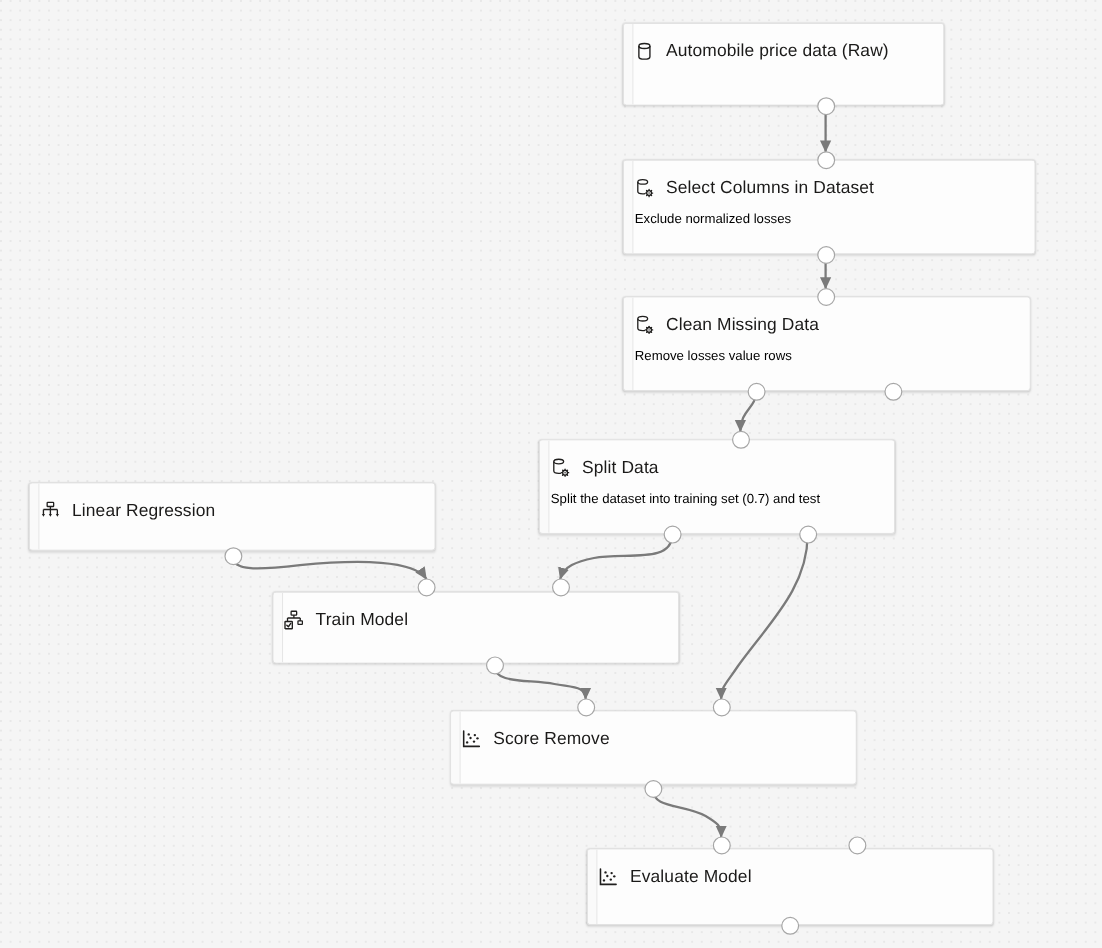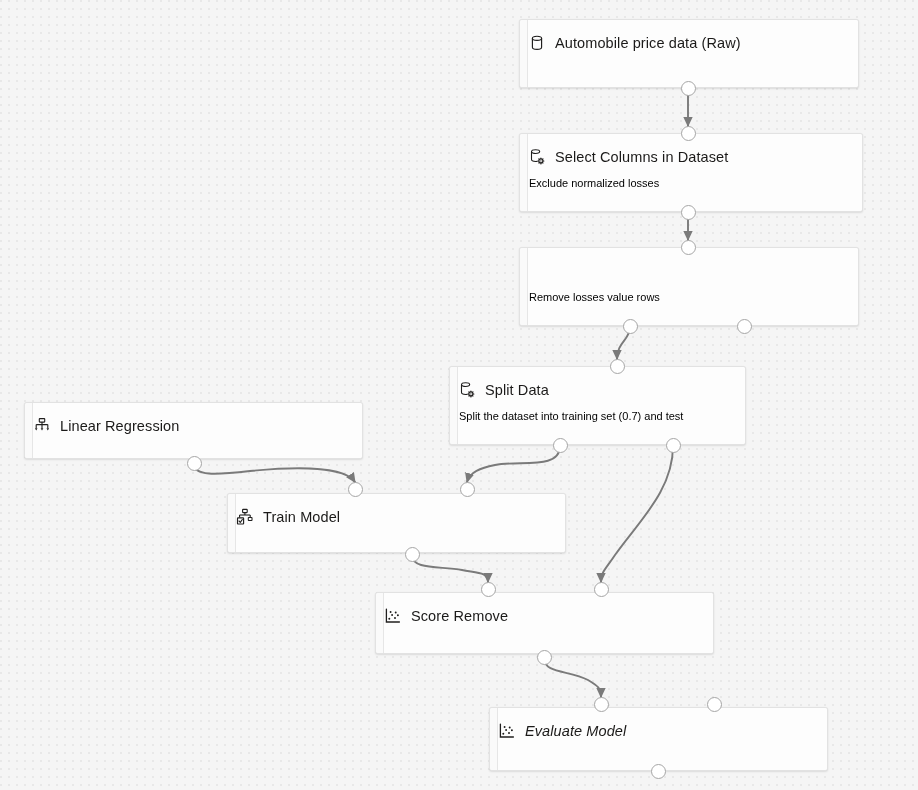--- a/index.html
+++ b/index.html
@@ -118,21 +118,21 @@
         <path d="M 630 327 C 630 340, 617 342, 617 359" marker-end="url(#arrow)"></path>
         <path d="M 560 446 C 560 470, 520 460, 495 465 C 480 468, 470 472, 467 482" marker-end="url(#arrow)"></path>
         <path d="M 194 464 C 194 476, 215 475, 250 471 C 300 466, 345 467, 355 482" marker-end="url(#arrow)"></path>
         <path d="M 673 446 C 673 490, 640 520, 615 555 C 605 570, 601 572, 601 582" marker-end="url(#arrow)"></path>
         <path d="M 412 555 C 412 570, 440 566, 462 570 C 478 573, 488 572, 488 582" marker-end="url(#arrow)"></path>
         <path d="M 544 658 C 544 674, 570 670, 588 680 C 598 686, 601 688, 601 697" marker-end="url(#arrow)"></path>
       </g>
   </svg>
 
   <div id="node-layer">
-      <div class="node" style="left: 519px; top: 19px; width: 340px; height: 69px;">
+      <div class="node" style="left: 519px; top: 19px; width: 268px; height: 69px;">
         <div class="accent"></div>
         <div class="inner"></div>
         <div class="titlerow">
           <svg class="ico" viewBox="0 0 18 18">
             <ellipse cx="9" cy="4.3" rx="4.6" ry="2.1" fill="none" stroke="#201f1e" stroke-width="1.15"></ellipse>
             <path d="M4.4 4.3 V13.2 C4.4 14.4 6.5 15.3 9 15.3 C11.5 15.3 13.6 14.4 13.6 13.2 V4.3" fill="none" stroke="#201f1e" stroke-width="1.15"></path>
           </svg>
           <span class="title">Automobile price data (Raw)</span>
         </div>
       </div>
@@ -156,42 +156,61 @@
               <path d="M11.34 14.46 L10.78 15.02"></path>
             </g>
           </svg>
           <span class="title">Select Columns in Dataset</span>
         </div>
         <div class="subtitle">Exclude normalized losses</div>
       </div>
       <div class="node" style="left: 519px; top: 247px; width: 340px; height: 79px;">
         <div class="accent"></div>
         <div class="inner"></div>
-        <div class="subtitle">Remove losses value rows</div>
-      </div>
-      <div class="node" style="left: 449px; top: 366px; width: 297px; height: 79px;">
-        <div class="accent"></div>
-        <div class="inner"></div>
         <div class="titlerow">
           <svg class="ico" viewBox="0 0 18 18">
             <ellipse cx="7.6" cy="3.6" rx="4.1" ry="1.9" fill="none" stroke="#201f1e" stroke-width="1.1"></ellipse>
             <path d="M3.5 3.6 V11.6 C3.5 12.7 5.3 13.5 7.6 13.5 C8.3 13.5 9 13.45 9.6 13.33" fill="none" stroke="#201f1e" stroke-width="1.1"></path>
             <circle cx="12.9" cy="12.9" r="2.0" fill="none" stroke="#201f1e" stroke-width="1.1"></circle>
             <circle cx="12.9" cy="12.9" r="0.62" fill="#201f1e"></circle>
             <g stroke="#201f1e" stroke-width="1.05" stroke-linecap="round">
               <path d="M12.9 9.9 V10.7"></path>
               <path d="M12.9 15.1 V15.9"></path>
               <path d="M9.9 12.9 H10.7"></path>
               <path d="M15.1 12.9 H15.9"></path>
               <path d="M10.78 10.78 L11.34 11.34"></path>
               <path d="M14.46 14.46 L15.02 15.02"></path>
               <path d="M15.02 10.78 L14.46 11.34"></path>
               <path d="M11.34 14.46 L10.78 15.02"></path>
             </g>
           </svg>
+          <span class="title">Clean Missing Data</span>
+        </div>
+        <div class="subtitle">Remove losses value rows</div>
+      </div>
+      <div class="node" style="left: 449px; top: 366px; width: 297px; height: 79px;">
+        <div class="accent"></div>
+        <div class="inner"></div>
+        <div class="titlerow">
+          <svg class="ico" viewBox="0 0 18 18">
+            <ellipse cx="7.6" cy="3.6" rx="4.1" ry="1.9" fill="none" stroke="#201f1e" stroke-width="1.1"></ellipse>
+            <path d="M3.5 3.6 V11.6 C3.5 12.7 5.3 13.5 7.6 13.5 C8.3 13.5 9 13.45 9.6 13.33" fill="none" stroke="#201f1e" stroke-width="1.1"></path>
+            <circle cx="12.9" cy="12.9" r="2.0" fill="none" stroke="#201f1e" stroke-width="1.1"></circle>
+            <circle cx="12.9" cy="12.9" r="0.62" fill="#201f1e"></circle>
+            <g stroke="#201f1e" stroke-width="1.05" stroke-linecap="round">
+              <path d="M12.9 9.9 V10.7"></path>
+              <path d="M12.9 15.1 V15.9"></path>
+              <path d="M9.9 12.9 H10.7"></path>
+              <path d="M15.1 12.9 H15.9"></path>
+              <path d="M10.78 10.78 L11.34 11.34"></path>
+              <path d="M14.46 14.46 L15.02 15.02"></path>
+              <path d="M15.02 10.78 L14.46 11.34"></path>
+              <path d="M11.34 14.46 L10.78 15.02"></path>
+            </g>
+          </svg>
           <span class="title">Split Data</span>
         </div>
         <div class="subtitle">Split the dataset into training set (0.7) and test</div>
       </div>
       <div class="node" style="left: 24px; top: 402px; width: 339px; height: 57px;">
         <div class="accent"></div>
         <div class="inner"></div>
         <div class="titlerow">
           <svg class="ico" viewBox="0 0 18 18">
             <rect x="6.3" y="1.6" width="5.4" height="3.5" rx="0.5" fill="none" stroke="#201f1e" stroke-width="1.1"></rect>
@@ -235,21 +254,21 @@
               <circle cx="8.1" cy="8.0" r="0.98"></circle>
               <circle cx="6.6" cy="5.0" r="0.98"></circle>
               <circle cx="11.0" cy="11.0" r="0.98"></circle>
               <circle cx="11.7" cy="5.6" r="0.98"></circle>
               <circle cx="13.9" cy="8.3" r="0.98"></circle>
             </g>
           </svg>
           <span class="title">Score Remove</span>
         </div>
       </div>
-      <div class="node" style="left: 489px; top: 707px; width: 339px; height: 64px; font-style: italic;">
+      <div class="node" style="left: 489px; top: 707px; width: 339px; height: 64px;">
         <div class="accent"></div>
         <div class="inner"></div>
         <div class="titlerow">
           <svg class="ico" viewBox="0 0 18 18">
             <path d="M2.4 2.1 V15.0 H15.4" fill="none" stroke="#201f1e" stroke-width="1.3" stroke-linecap="round"></path>
             <g fill="#201f1e">
               <circle cx="5.3" cy="11.7" r="0.98"></circle>
               <circle cx="8.1" cy="8.0" r="0.98"></circle>
               <circle cx="6.6" cy="5.0" r="0.98"></circle>
               <circle cx="11.0" cy="11.0" r="0.98"></circle>

